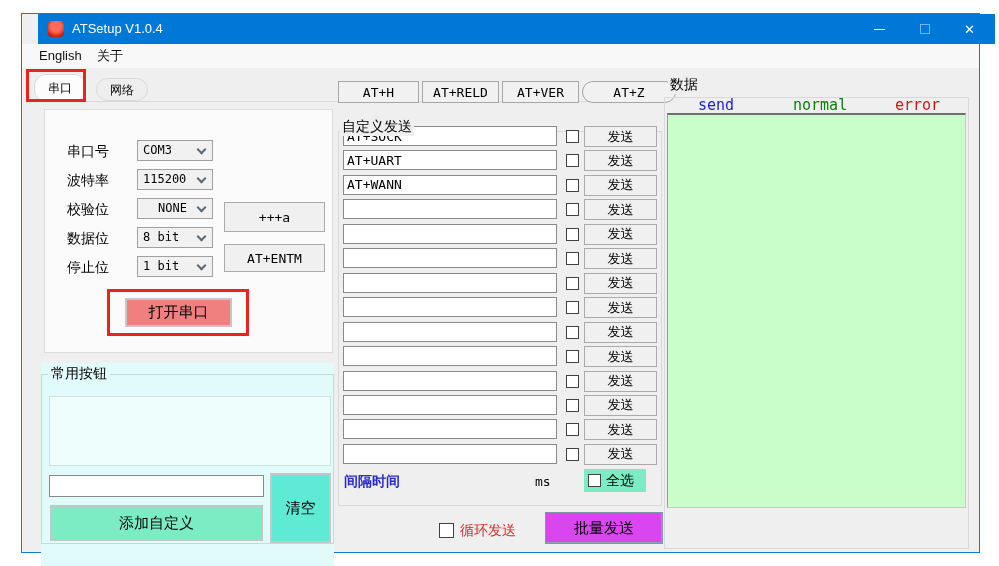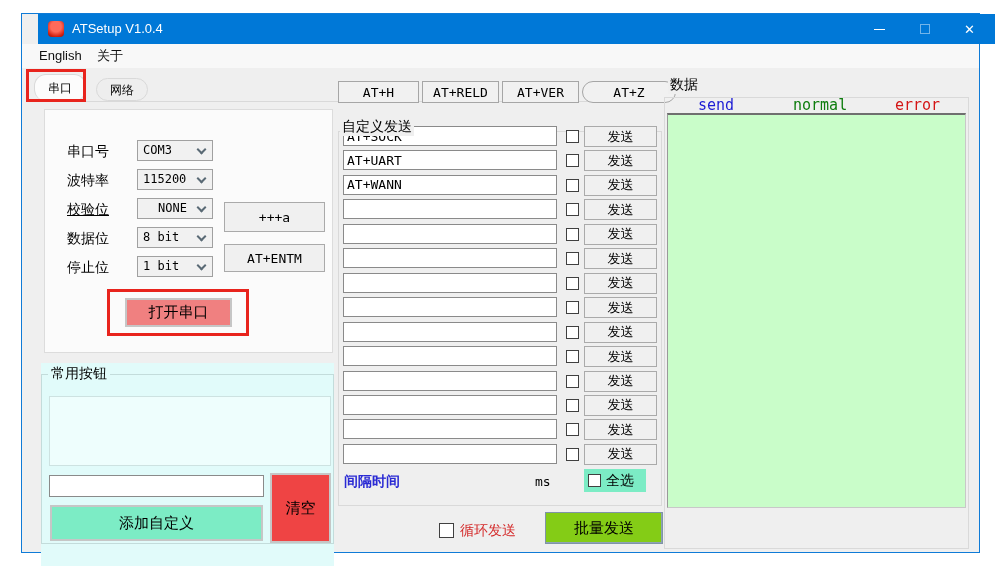--- a/index.html
+++ b/index.html
@@ -57,21 +57,21 @@
   .common-border { position:absolute; left:0; top:11px; width:293px; height:170px; border:1px solid #c3dcdb; }
   .common-label { position:absolute; left:7px; top:2px; background:#e1fbfa; padding:0 3px;
                   font-size:14px; color:#000; z-index:2; }
   .common-inner { position:absolute; left:8px; top:33px; width:282px; height:70px;
                   background:#eefefd; border:1px solid #cde2e1; }
   .common-input { position:absolute; left:8px; top:112px; width:215px; height:22px;
                   border:1px solid #8a8a8a; background:#ffffff; font-family:"DejaVu Sans Mono", monospace;
                   font-size:13px; padding-left:3px; }
   .add-btn { position:absolute; left:9px; top:142px; width:213px; height:36px; background:#7cecc5;
              border:2px solid #c6c6c6; font-size:15px; display:flex; align-items:center; justify-content:center; }
-  .clear-btn { position:absolute; left:229px; top:110px; width:61px; height:70px; background:#ef4444;
+  .clear-btn { position:absolute; left:229px; top:110px; width:61px; height:70px; background:#5eead4;
                border:2px solid #c6c6c6; font-size:15px; display:flex; align-items:center; justify-content:center; }
 
   
   .quick-btn { position:absolute; top:67px; height:22px; background:#f1f1f1; border:1px solid #a6a6a6;
                font-family:"DejaVu Sans Mono", monospace; font-size:13px; color:#000;
                display:flex; align-items:center; justify-content:center; cursor:default; }
 
   
   .custom-group { position:absolute; left:316px; top:100px; width:324px; height:392px; }
   .custom-border { position:absolute; left:0; top:17px; width:324px; height:375px; border:1px solid #d9d9d9; }
@@ -89,21 +89,21 @@
   .interval-input { position:absolute; left:79px; top:356px; width:108px; height:21px; background:#fffbdd;
                     border:1px solid #9a9a9a; font-family:"DejaVu Sans Mono", monospace; font-size:13px; padding-left:4px; }
   .interval-unit { position:absolute; left:197px; top:360px; font-family:"DejaVu Sans Mono", monospace; font-size:13px; }
   .selectall-block { position:absolute; left:246px; top:355px; width:62px; height:23px; background:#7cecc5; }
   .selectall-block .cb { left:4px; top:5px; }
   .selectall-label { position:absolute; left:22px; top:3px; font-size:14px; color:#000; }
 
   
   .loop-cb { position:absolute; left:417px; top:509px; width:15px; height:15px; background:#ffffff; border:1px solid #404040; }
   .loop-label { position:absolute; left:438px; top:508px; font-size:14px; color:#d42a2a; }
-  .batch-btn { position:absolute; left:523px; top:498px; width:118px; height:32px; background:#84cc16;
+  .batch-btn { position:absolute; left:523px; top:498px; width:118px; height:32px; background:#d946ef;
                border:1px solid #7f94a6; box-shadow:inset -1px -1px 0 #8fa3b5; font-size:15px; color:#000;
                display:flex; align-items:center; justify-content:center; }
 
   
   .data-group-border { position:absolute; left:642px; top:83px; width:305px; height:452px; border:1px solid #d9d9d9; }
   .data-label { position:absolute; left:646px; top:62px; background:#efefef; padding:0 2px; font-size:14px; z-index:2; }
   .legend-item { position:absolute; top:82px; font-family:"DejaVu Sans Mono", monospace; font-size:15px; }
   .legend-send { left:676px; color:#1c1cd4; }
   .legend-normal { left:771px; color:#0e7d0e; }
   .legend-error { left:873px; color:#d41414; }
@@ -143,21 +143,21 @@
     <div class="tab tab-serial">串口</div>
     <div class="tab tab-network">网络</div>
     <div class="tabpage-line"></div>
     <div class="annot annot-tab"></div>
 
     <div class="serial-group">
       <div class="s-label" style="top:33px;">串口号</div>
       <div class="combo" style="top:30px;"><span>COM3</span><span class="chev"></span></div>
       <div class="s-label" style="top:62px;">波特率</div>
       <div class="combo" style="top:59px;"><span>115200</span><span class="chev"></span></div>
-      <div class="s-label" style="top:91px;text-decoration:underline;">校验位</div>
+      <div class="s-label" style="top:91px;">校验位</div>
       <div class="combo" style="top:88px;padding-left:20px;"><span>NONE</span><span class="chev"></span></div>
       <div class="s-label" style="top:120px;">数据位</div>
       <div class="combo" style="top:117px;"><span>8 bit</span><span class="chev"></span></div>
       <div class="s-label" style="top:149px;">停止位</div>
       <div class="combo" style="top:146px;"><span>1 bit</span><span class="chev"></span></div>
       <div class="gray-btn btn-plus-a">+++a</div>
       <div class="gray-btn btn-entm">AT+ENTM</div>
       <div class="open-btn">打开串口</div>
       <div class="annot annot-open"></div>
     </div>

